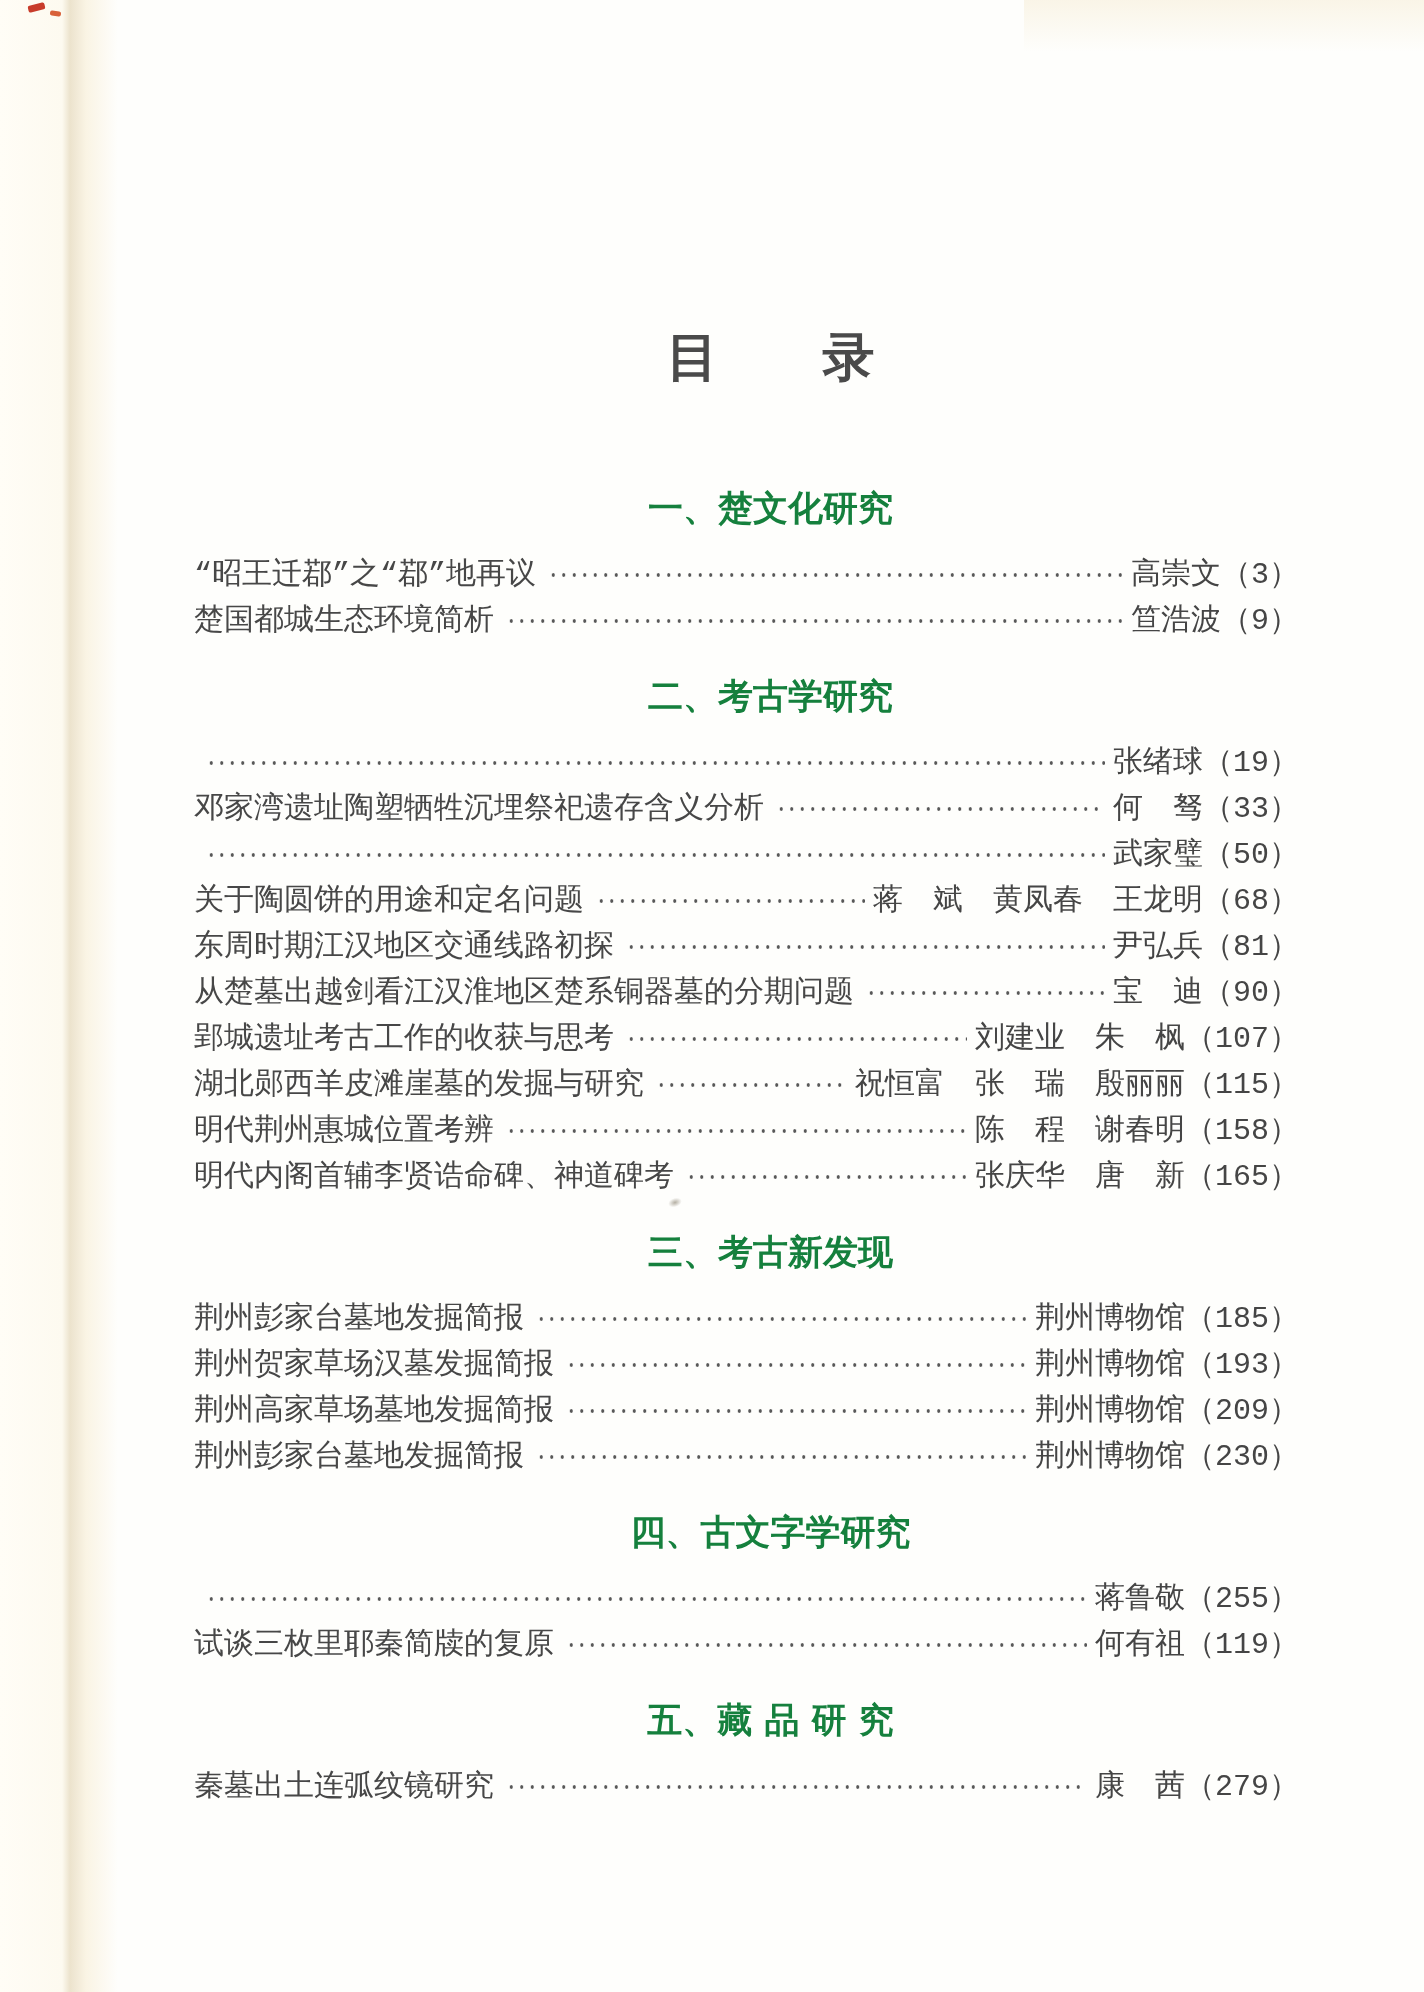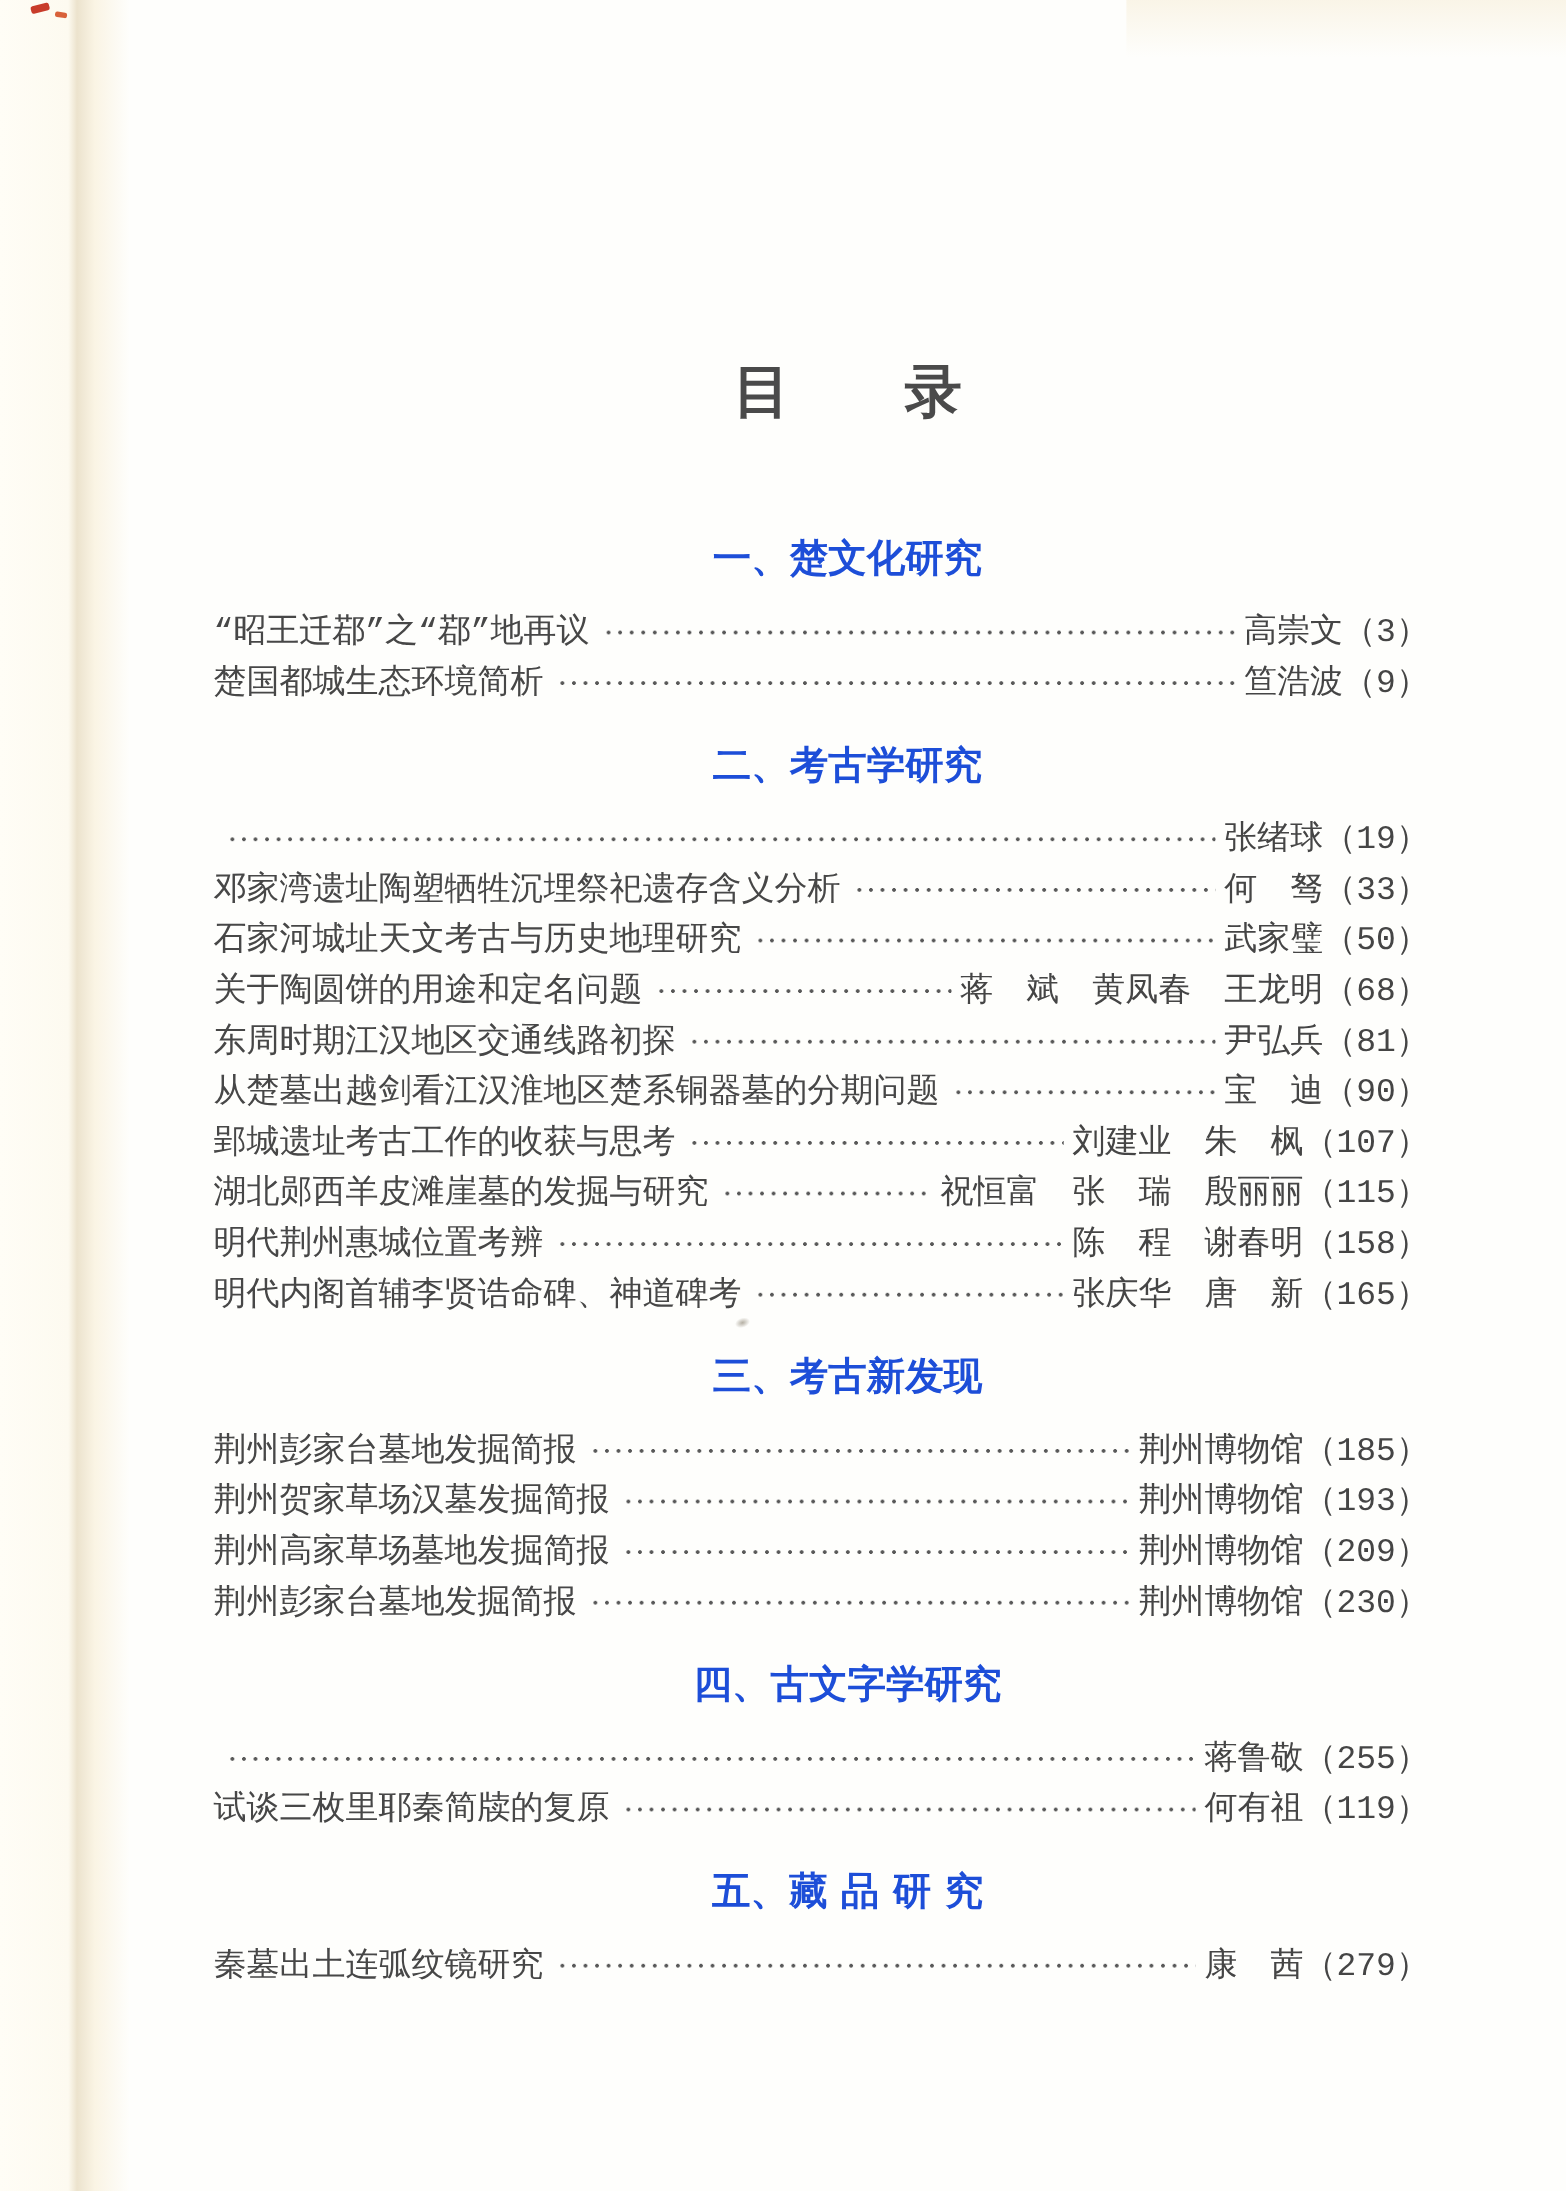--- a/index.html
+++ b/index.html
@@ -68,21 +68,21 @@
 
   .toc-section { margin: 0; }
   .toc-section.first .section-heading { margin-top: 98px; }
   .toc-section:not(.first) { margin-top: 32px; }
 
   .section-heading {
     font-family: "DejaVu Sans", "Liberation Sans", sans-serif;
     font-weight: 700;
     font-size: 35px;
     line-height: 44px;
-    color: #1d4ed8;
+    color: #15803d;
     text-align: center;
     transform: translateX(24px);
     margin: 0;
   }
 
   .section-entries {
     margin-top: 20px;
   }
 
   .toc-entry {
@@ -152,21 +152,20 @@
     <span class="entry-right"><span class="entry-authors">张绪球</span><span class="entry-page">（19）</span></span>
   </div>
 
   <div class="toc-entry">
     <span class="entry-title">邓家湾遗址陶塑牺牲沉埋祭祀遗存含义分析</span>
     <span class="dot-leader"></span>
     <span class="entry-right"><span class="entry-authors">何　驽</span><span class="entry-page">（33）</span></span>
   </div>
 
   <div class="toc-entry">
-    <span class="entry-title">石家河城址天文考古与历史地理研究</span>
     <span class="dot-leader"></span>
     <span class="entry-right"><span class="entry-authors">武家璧</span><span class="entry-page">（50）</span></span>
   </div>
 
   <div class="toc-entry">
     <span class="entry-title">关于陶圆饼的用途和定名问题</span>
     <span class="dot-leader"></span>
     <span class="entry-right"><span class="entry-authors">蒋　斌　黄凤春　王龙明</span><span class="entry-page">（68）</span></span>
   </div>
 

